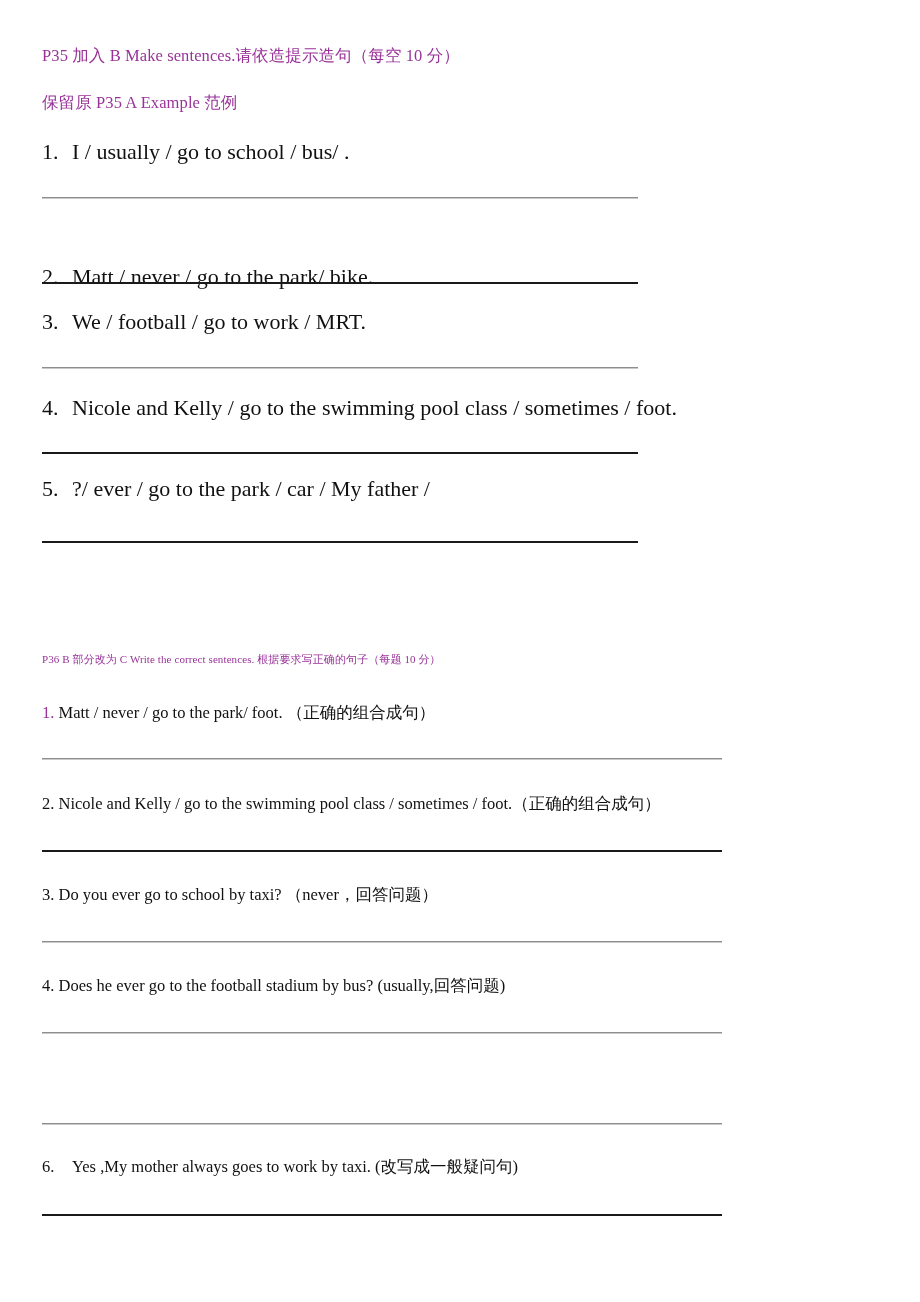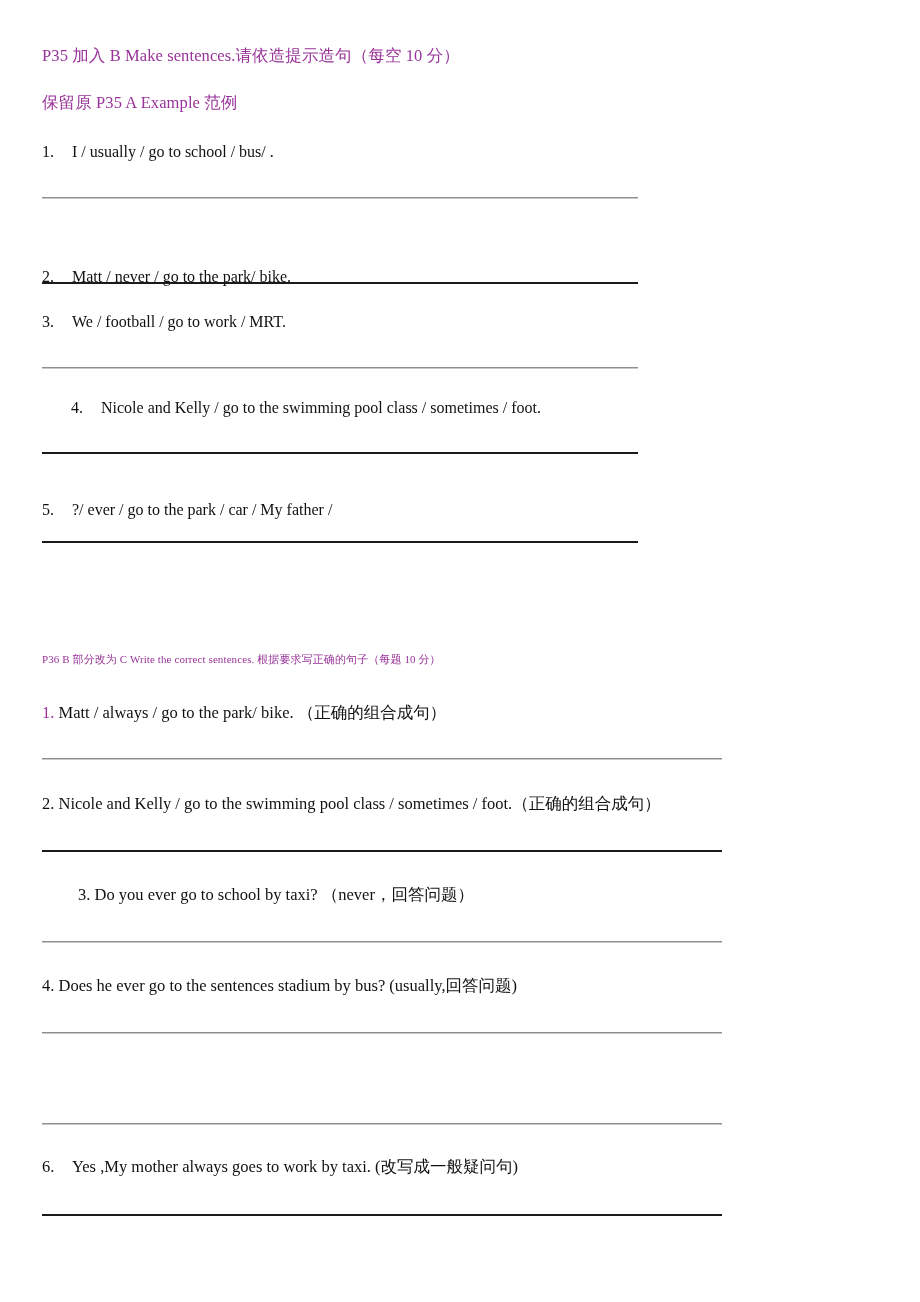--- a/index.html
+++ b/index.html
@@ -34,21 +34,21 @@
     letter-spacing: 0.1px;
   }
   .heading.h-p35   { top: 45px; }
   .heading.h-keep  { top: 92px; }
   .heading.h-p36   { top: 648px; font-size: 11px; }
 
   
   .q35 {
     position: absolute;
     left: 42px;
-    font-size: 16px;
+    font-size: 22px;
     line-height: 22px;
     color: #111111;
     white-space: nowrap;
   }
   .q35 .num {
     display: inline-block;
     width: 30px;
   }
 
   
@@ -104,49 +104,49 @@
   <div class="q35" style="top:226px;margin-top:40px;">
     <span class="num">2.</span><span>Matt / never / go to the park/ bike.</span>
   </div>
   <div class="rule w-a solid" style="top:282px;"></div>
 
   <div class="q35" style="top:311px;">
     <span class="num">3.</span><span>We / football / go to work / MRT.</span>
   </div>
   <div class="rule w-a thin" style="top:367px;"></div>
 
-  <div class="q35" style="top:397px;margin-left:29px;">
+  <div class="q35" style="top:397px;">
     <span class="num">4.</span><span>Nicole and Kelly / go to the swimming pool class / sometimes / foot.</span>
   </div>
   <div class="rule w-a solid" style="top:452px;"></div>
 
-  <div class="q35" style="top:499px;">
+  <div class="q35" style="top:478px;">
     <span class="num">5.</span><span>?/ ever / go to the park / car / My father /</span>
   </div>
   <div class="rule w-a solid" style="top:541px;"></div>
 
   <div class="heading h-p36">P36 B 部分改为 C Write the correct sentences. 根据要求写正确的句子（每题 10 分）</div>
 
   <div class="q36" style="top:702px;">
-    <span class="num-purple">1.</span><span> Matt / always / go to the park/ bike.  （正确的组合成句）</span>
+    <span class="num-purple">1.</span><span> Matt / never / go to the park/ foot.  （正确的组合成句）</span>
   </div>
   <div class="rule w-b thin" style="top:758px;"></div>
 
   <div class="q36" style="top:793px;">
     <span>2.</span><span> Nicole and Kelly / go to the swimming pool class / sometimes / foot.（正确的组合成句）</span>
   </div>
   <div class="rule w-b solid" style="top:850px;"></div>
 
-  <div class="q36" style="top:884px;margin-left:36px;">
+  <div class="q36" style="top:884px;">
     <span>3.</span><span> Do you ever go to school by taxi?  （never，回答问题）</span>
   </div>
   <div class="rule w-b thin" style="top:941px;"></div>
 
   <div class="q36" style="top:975px;">
-    <span>4.</span><span> Does he ever go to the sentences stadium by bus? (usually,回答问题)</span>
+    <span>4.</span><span> Does he ever go to the football stadium by bus? (usually,回答问题)</span>
   </div>
   <div class="rule w-b thin" style="top:1032px;"></div>
 
   <div class="rule w-b thin" style="top:1123px;"></div>
 
   <div class="q36" style="top:1156px;">
     <span class="num-wide">6.</span><span>Yes ,My mother always goes to work by taxi. (改写成一般疑问句)</span>
   </div>
   <div class="rule w-b solid" style="top:1214px;"></div>
 

